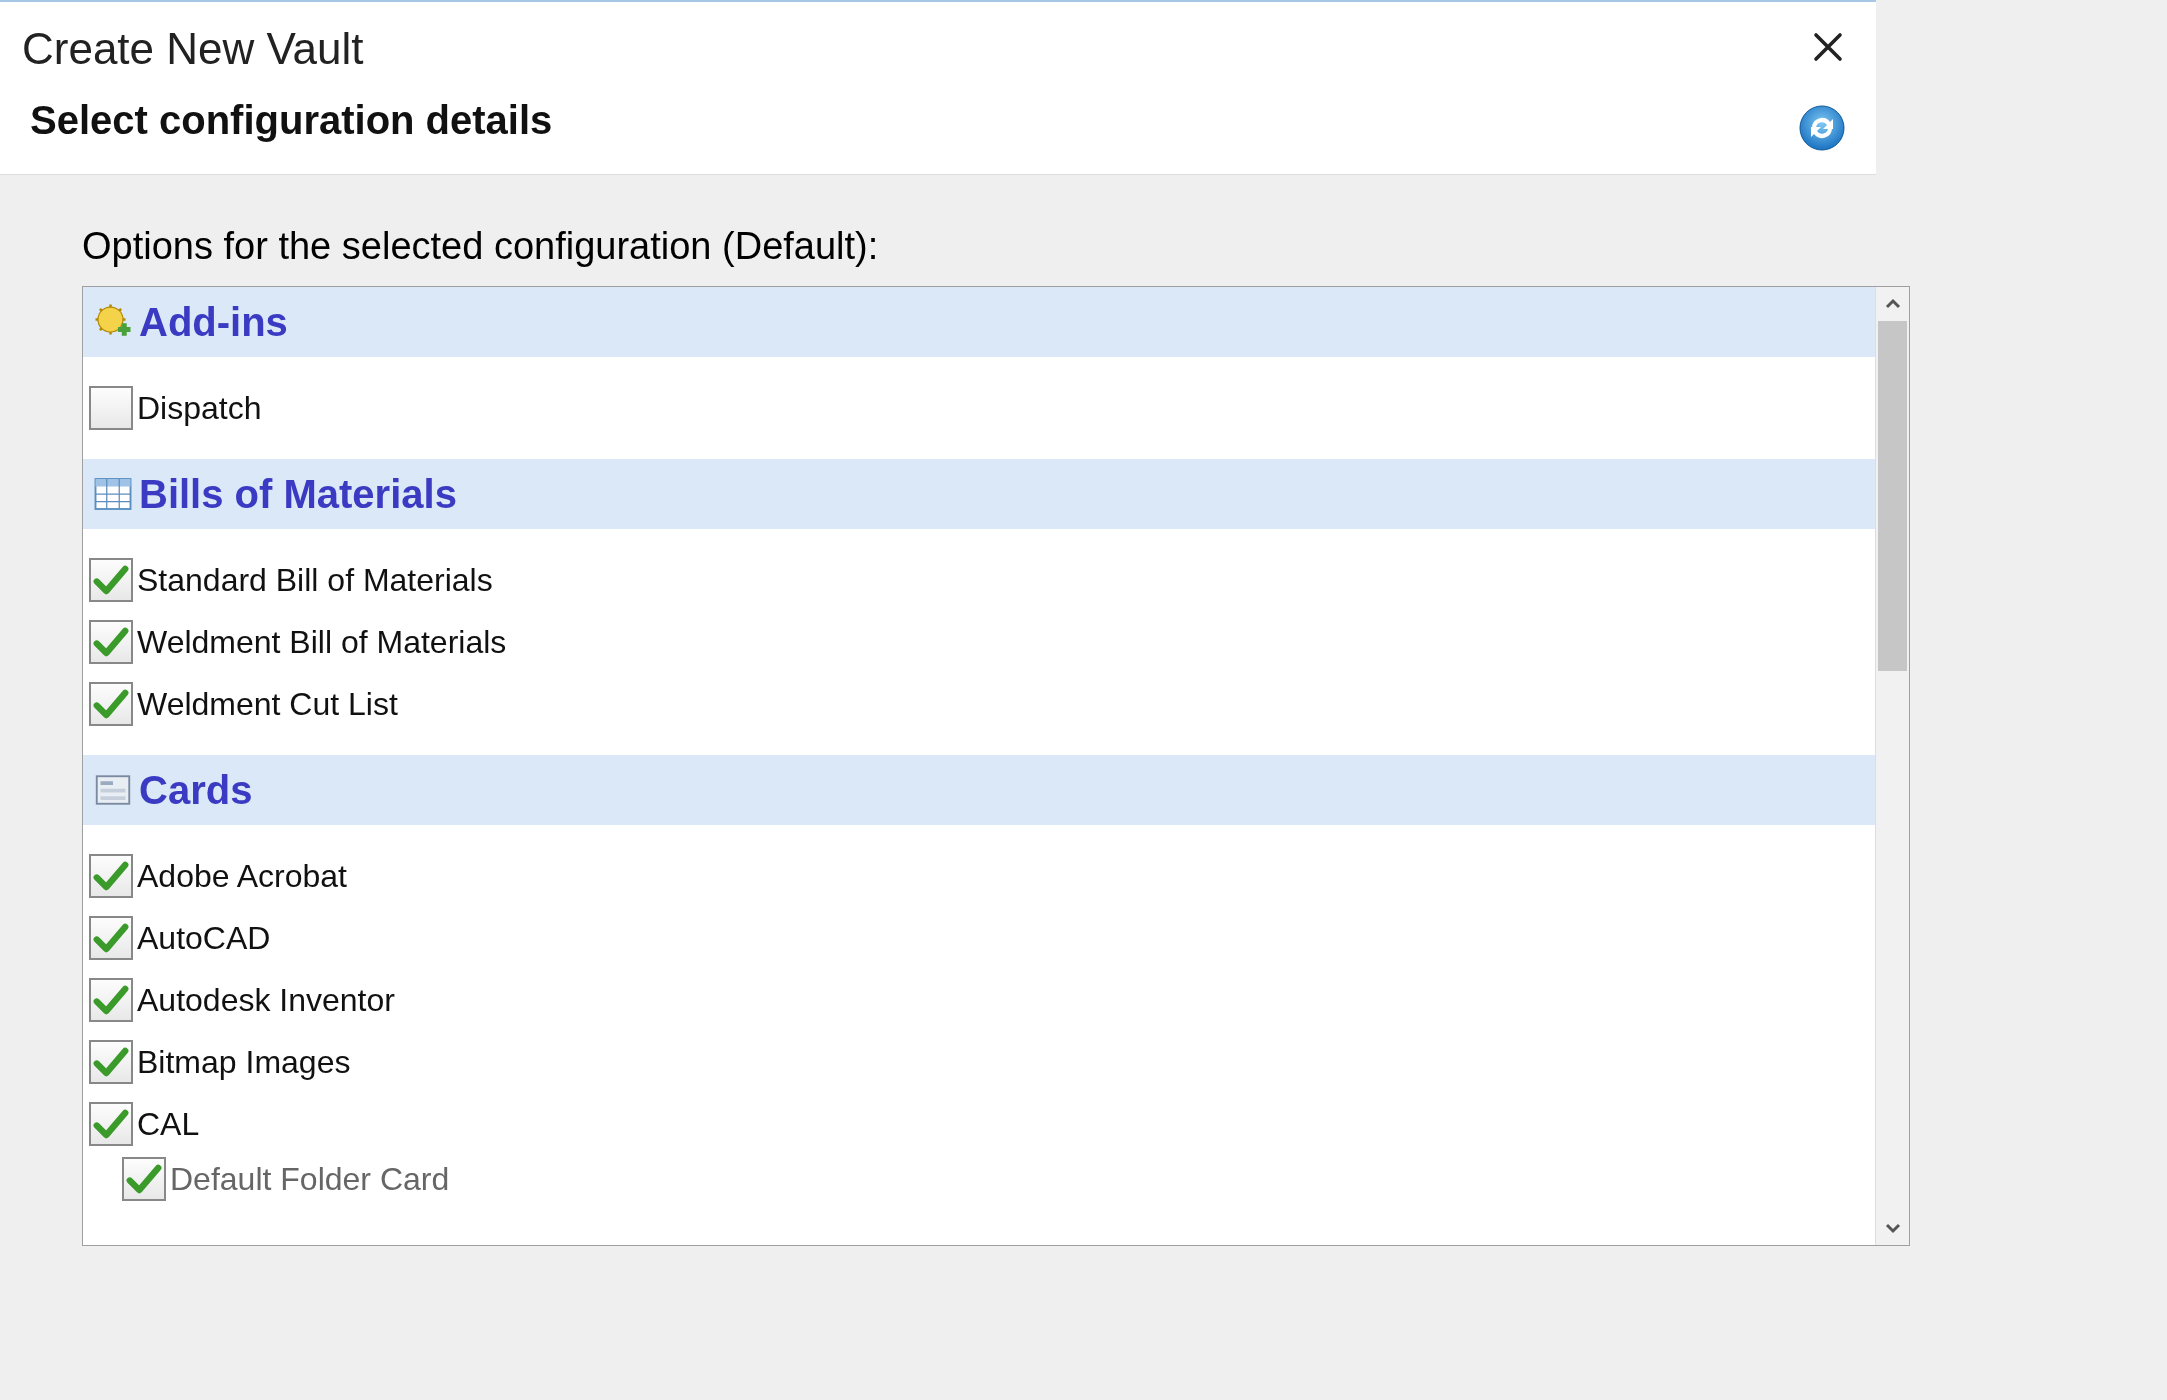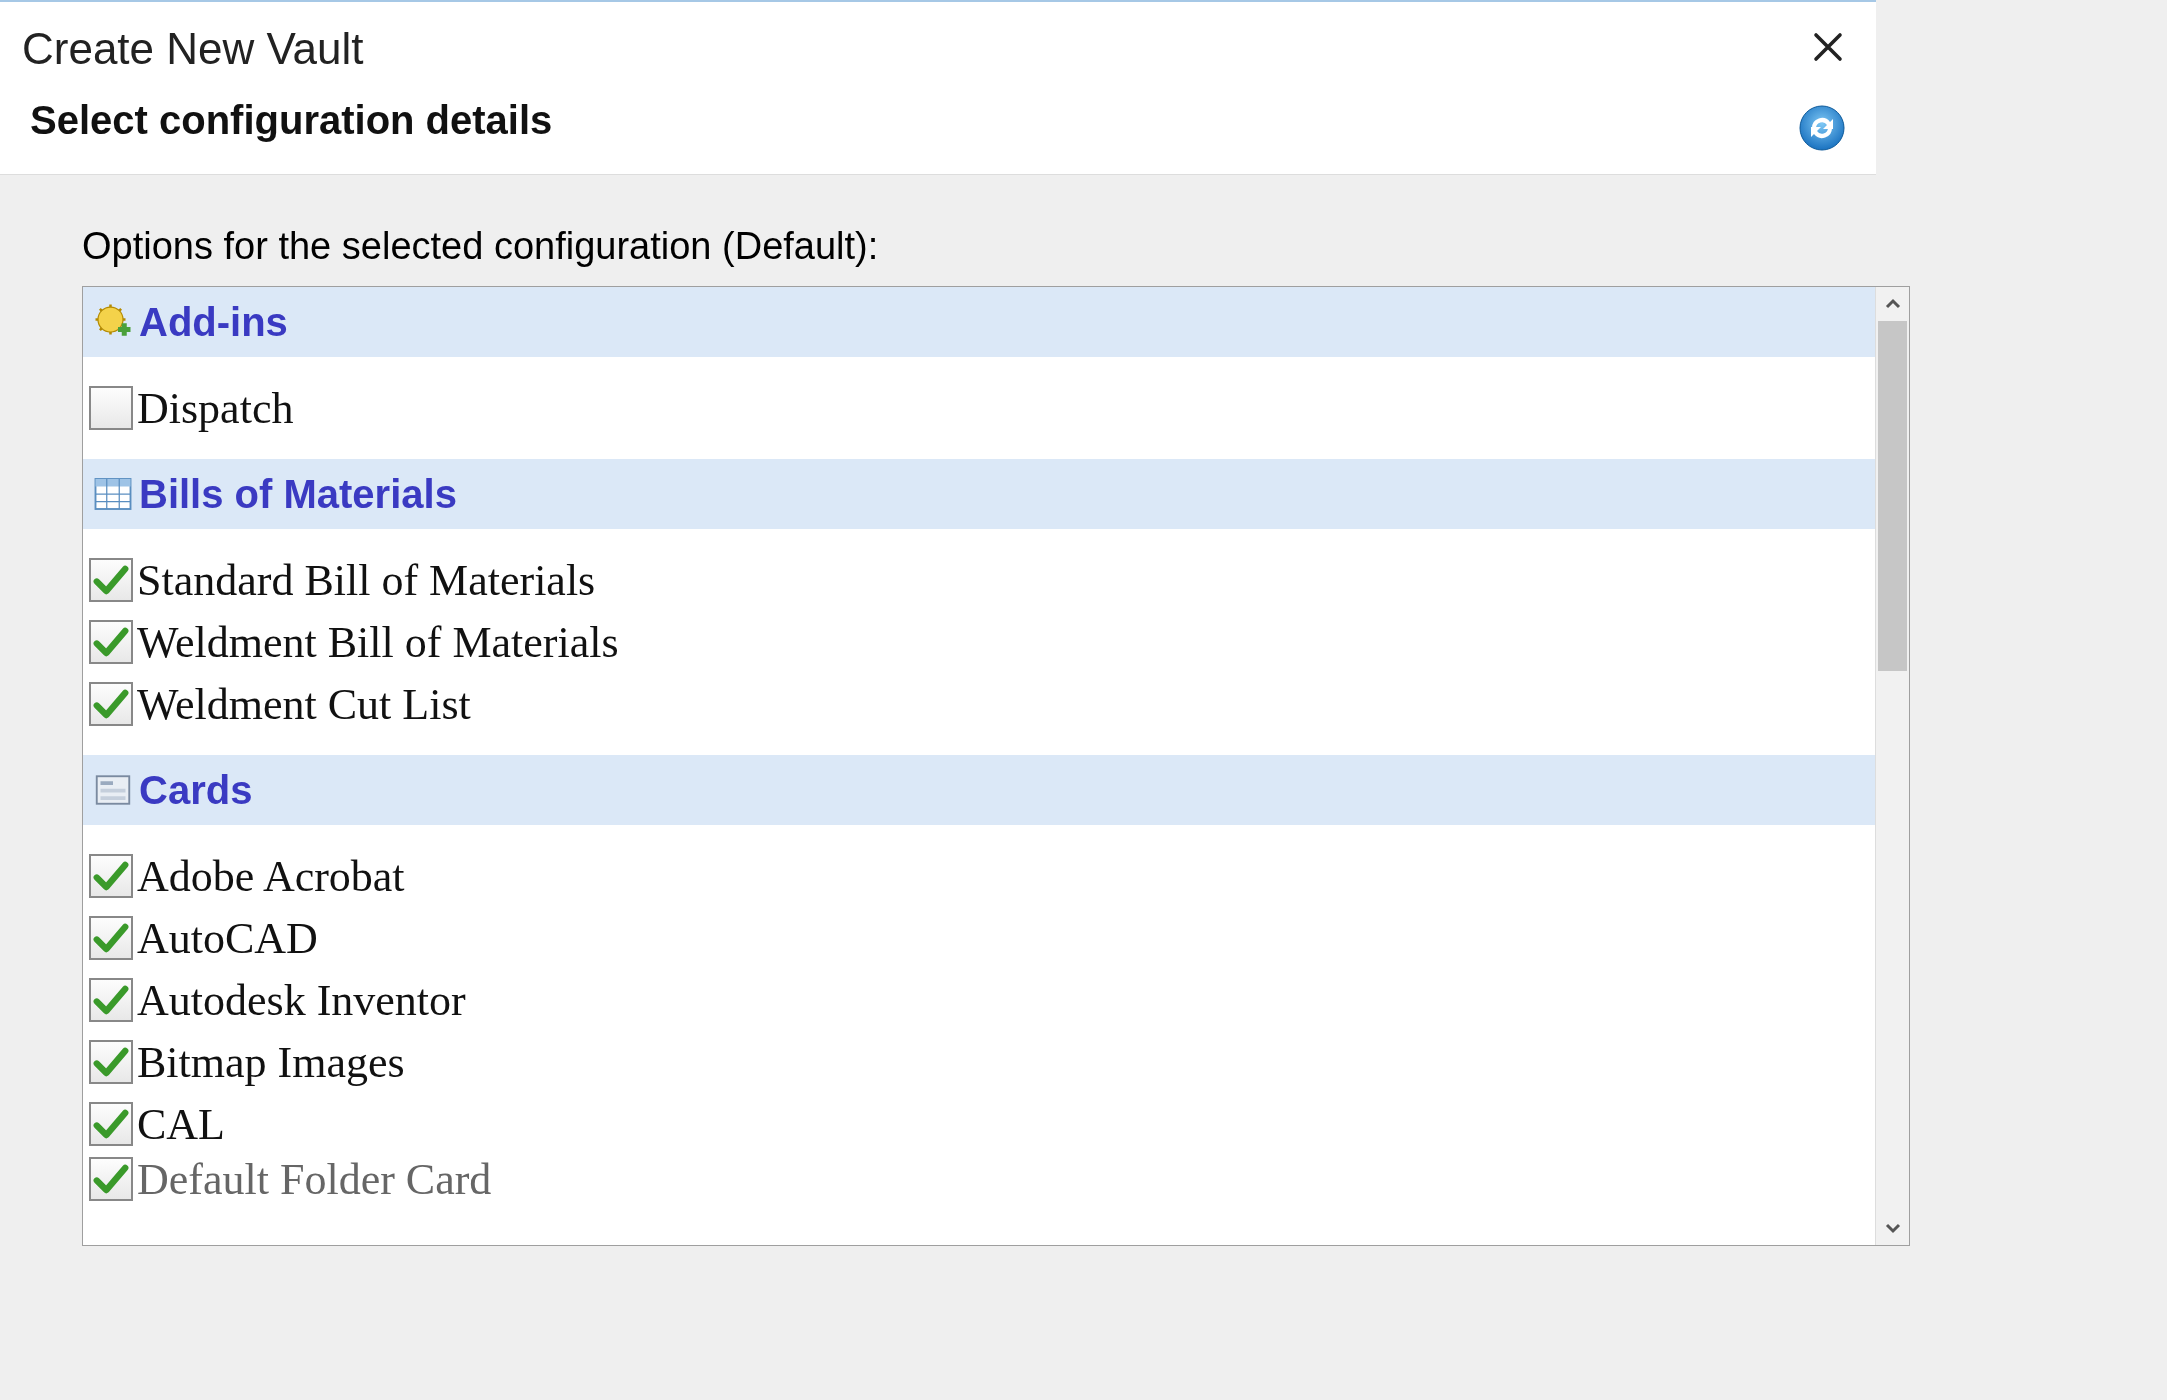--- a/index.html
+++ b/index.html
@@ -112,23 +112,22 @@
     border: 2px solid #888;
     margin-right: 4px;
     display: inline-flex;
     align-items: center;
     justify-content: center;
     background: linear-gradient(#fdfdfd,#e8e8e8);
   }
   .item-row .cb.checked svg { display: block; }
   .item-row .cb svg { display: none; }
   .item-label {
-    font-size: 44px;
+    font-size: 32px;
     color: #111;
-    font-family: Liberation Serif, serif;
   }
   .group-gap { height: 20px; }
   .scrollbar {
     width: 34px;
     background: #f1f1f1;
     border-left: 1px solid #ddd;
     display: flex;
     flex-direction: column;
     align-items: center;
     justify-content: space-between;
@@ -146,20 +145,21 @@
   }
   .scroll-thumb {
     position: absolute;
     top: 0; left: 2px; right: 2px;
     height: 350px;
     background: #c6c6c6;
   }
   .cut {
     height: 48px;
     overflow: hidden;
+    margin-left: 33px;
   }
 </style>
 </head>
 <body>
 
 <div class="dialog">
 
   <div class="titlebar">
     <div class="title">Create New Vault</div>
     <div class="close-btn">

